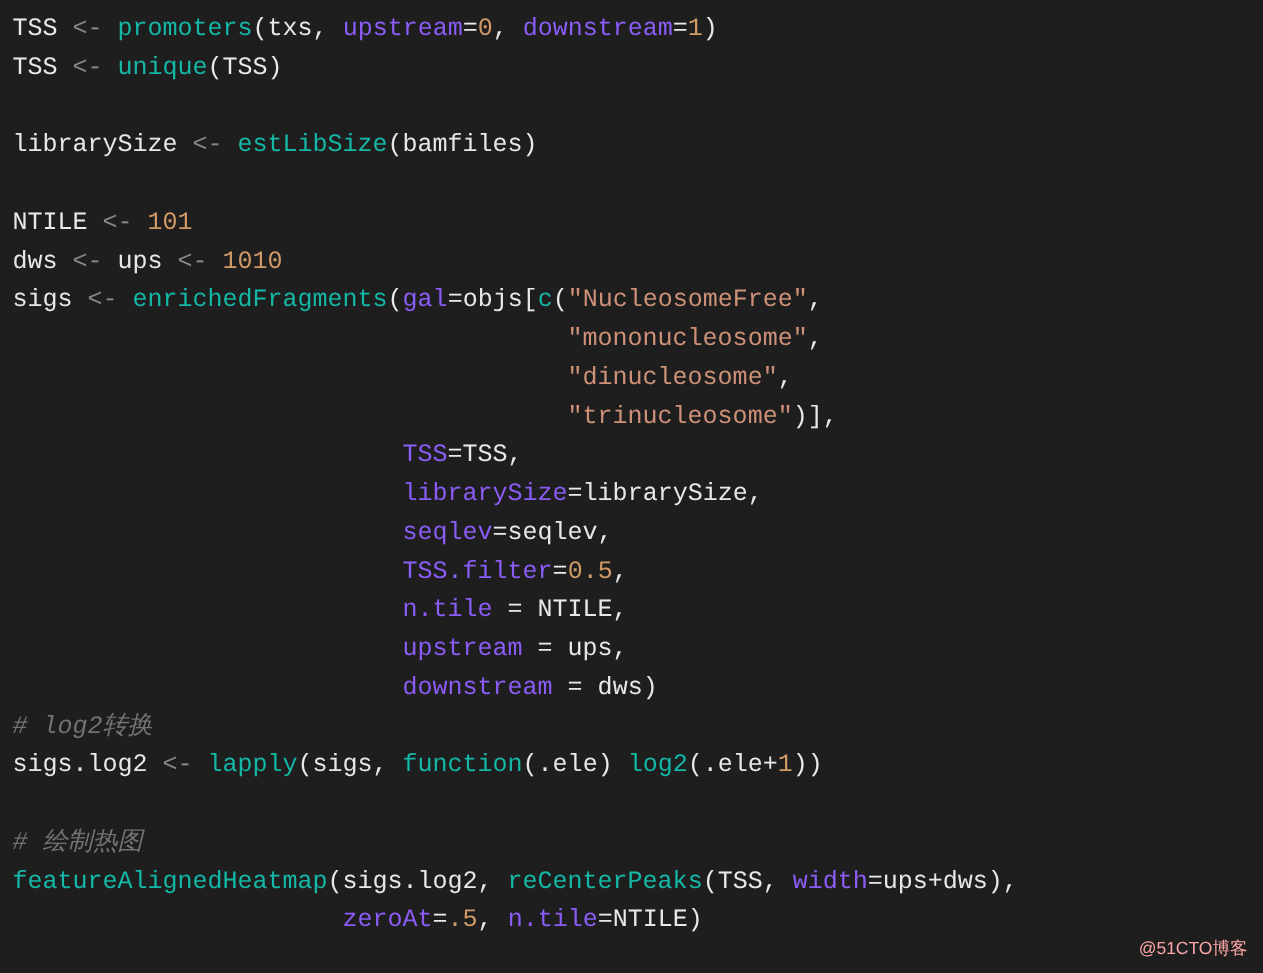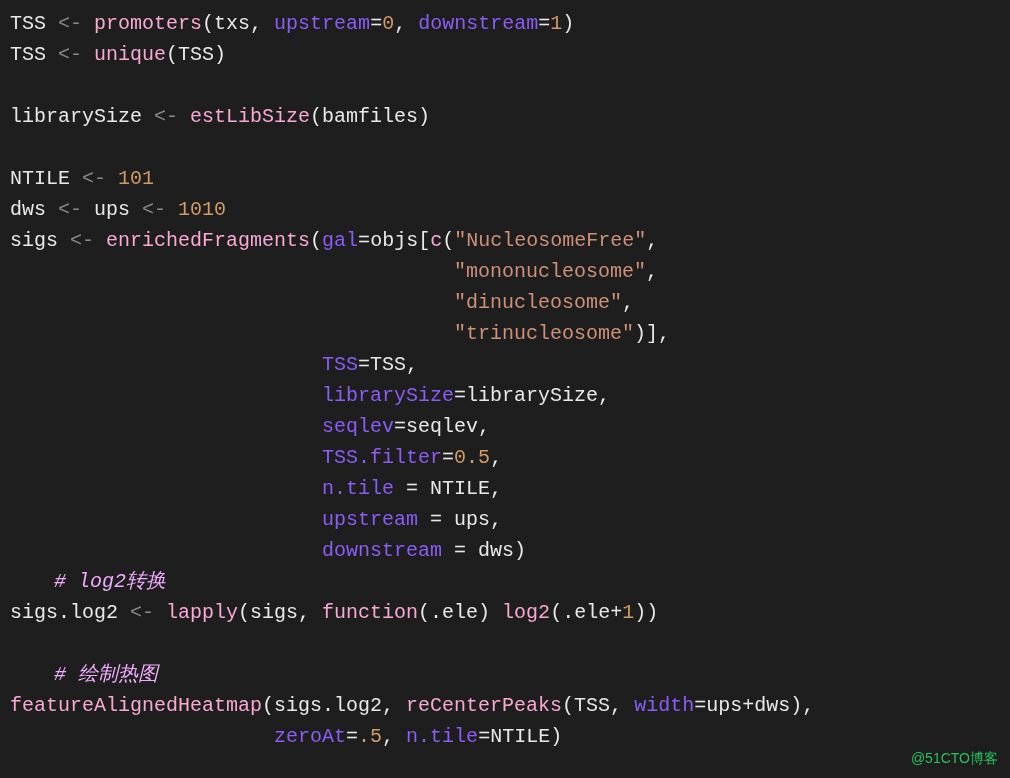--- a/index.html
+++ b/index.html
@@ -11,30 +11,30 @@
     padding: 8px 10px;
     width: 1010px;
     height: 778px;
     position: relative;
     overflow: hidden;
     color: #d4d4d4;
   }
   pre { white-space: pre; font-family: inherit; }
   .white   { color: #e8e8e8; }
   .assign  { color: #888888; }
-  .func    { color: #f9a8d4; }
+  .func    { color: #14b8a6; }
   .param   { color: #8b5cf6; }
   .num     { color: #d19a66; }
   .str     { color: #ce9178; }
-  .comment { color: #f0abfc; font-style: italic; margin-left: 44px; }
+  .comment { color: #737373; font-style: italic; }
   .watermark {
     position: absolute;
     bottom: 8px;
     right: 12px;
-    color: #22c55e;
+    color: #fca5a5;
     font-size: 14px;
     font-family: sans-serif;
   }
 </style>
 </head>
 <body>
 
 <pre id="code"><div><span class="white">TSS </span><span class="assign">&lt;- </span><span class="func">promoters</span><span class="white">(</span><span class="white">txs</span><span class="white">, </span><span class="param">upstream</span><span class="white">=</span><span class="num">0</span><span class="white">, </span><span class="param">downstream</span><span class="white">=</span><span class="num">1</span><span class="white">)</span></div><div><span class="white">TSS </span><span class="assign">&lt;- </span><span class="func">unique</span><span class="white">(TSS)</span></div><div><span class="white"> </span></div><div><span class="white">librarySize </span><span class="assign">&lt;- </span><span class="func">estLibSize</span><span class="white">(bamfiles)</span></div><div><span class="white"> </span></div><div><span class="white">NTILE </span><span class="assign">&lt;- </span><span class="num">101</span></div><div><span class="white">dws </span><span class="assign">&lt;- </span><span class="white">ups </span><span class="assign">&lt;- </span><span class="num">1010</span></div><div><span class="white">sigs </span><span class="assign">&lt;- </span><span class="func">enrichedFragments</span><span class="white">(</span><span class="param">gal</span><span class="white">=</span><span class="white">objs</span><span class="white">[</span><span class="func">c</span><span class="white">(</span><span class="str">"NucleosomeFree"</span><span class="white">,</span></div><div><span class="white">                                     </span><span class="str">"mononucleosome"</span><span class="white">,</span></div><div><span class="white">                                     </span><span class="str">"dinucleosome"</span><span class="white">,</span></div><div><span class="white">                                     </span><span class="str">"trinucleosome"</span><span class="white">)],</span></div><div><span class="white">                          </span><span class="param">TSS</span><span class="white">=TSS,</span></div><div><span class="white">                          </span><span class="param">librarySize</span><span class="white">=librarySize,</span></div><div><span class="white">                          </span><span class="param">seqlev</span><span class="white">=seqlev,</span></div><div><span class="white">                          </span><span class="param">TSS.filter</span><span class="white">=</span><span class="num">0.5</span><span class="white">,</span></div><div><span class="white">                          </span><span class="param">n.tile</span><span class="white"> = NTILE,</span></div><div><span class="white">                          </span><span class="param">upstream</span><span class="white"> = ups,</span></div><div><span class="white">                          </span><span class="param">downstream</span><span class="white"> = dws)</span></div><div><span class="comment"># log2转换</span></div><div><span class="white">sigs.log2 </span><span class="assign">&lt;- </span><span class="func">lapply</span><span class="white">(sigs, </span><span class="func">function</span><span class="white">(.ele) </span><span class="func">log2</span><span class="white">(.ele+</span><span class="num">1</span><span class="white">))</span></div><div><span class="white"> </span></div><div><span class="comment"># 绘制热图</span></div><div><span class="func">featureAlignedHeatmap</span><span class="white">(sigs.log2, </span><span class="func">reCenterPeaks</span><span class="white">(TSS, </span><span class="param">width</span><span class="white">=ups+dws),</span></div><div><span class="white">                      </span><span class="param">zeroAt</span><span class="white">=</span><span class="num">.5</span><span class="white">, </span><span class="param">n.tile</span><span class="white">=NTILE)</span></div></pre>
 <div class="watermark">@51CTO博客</div>
 

